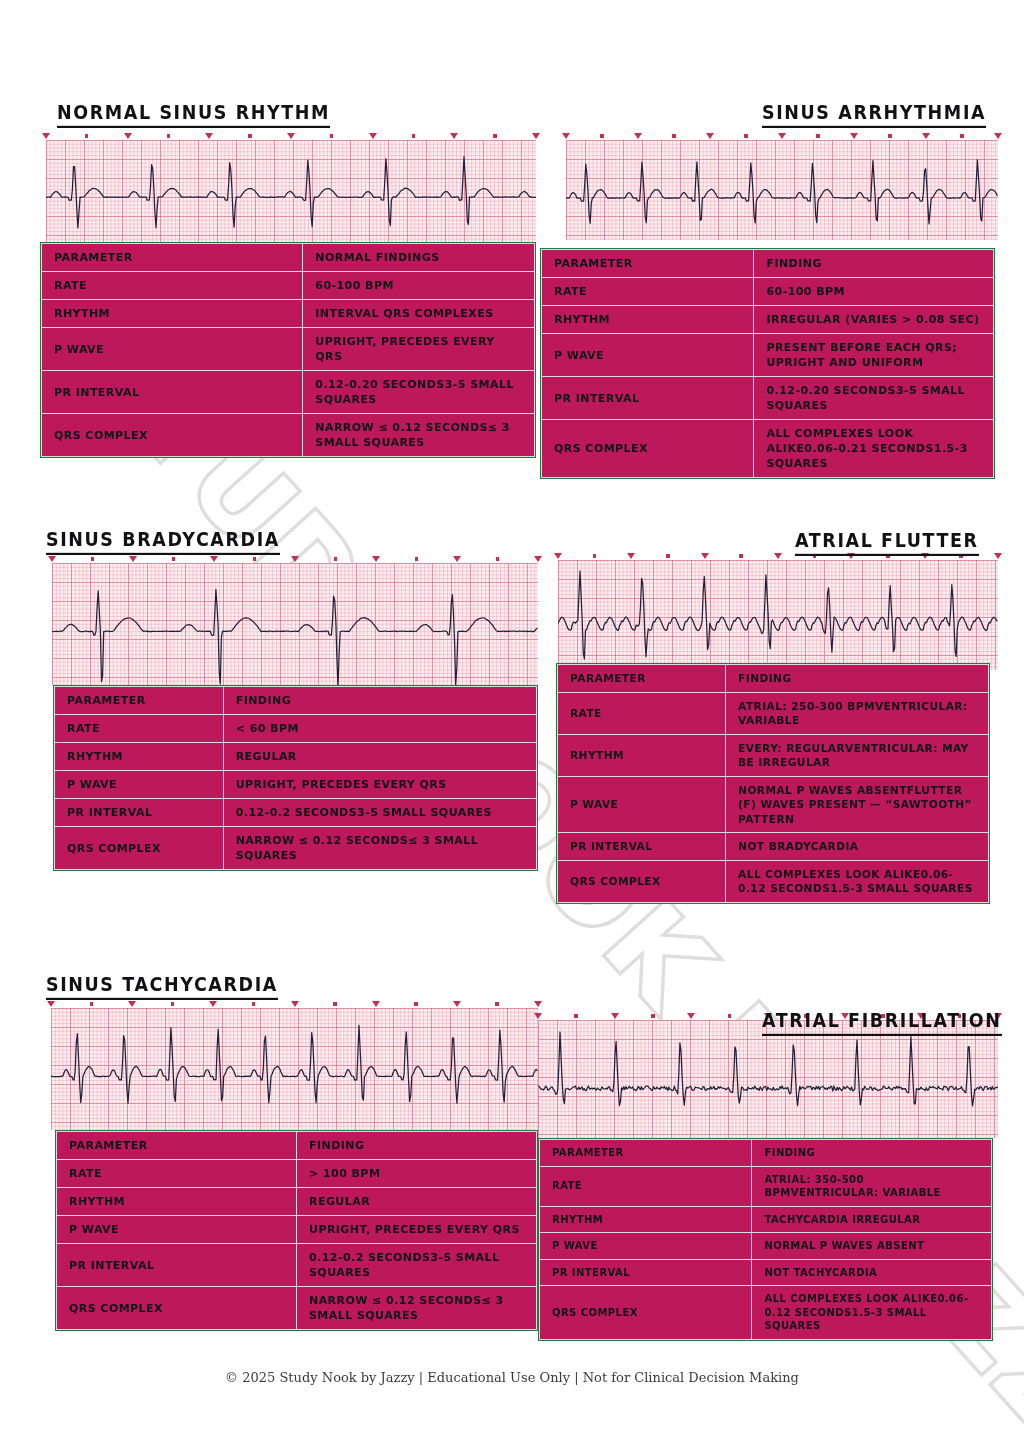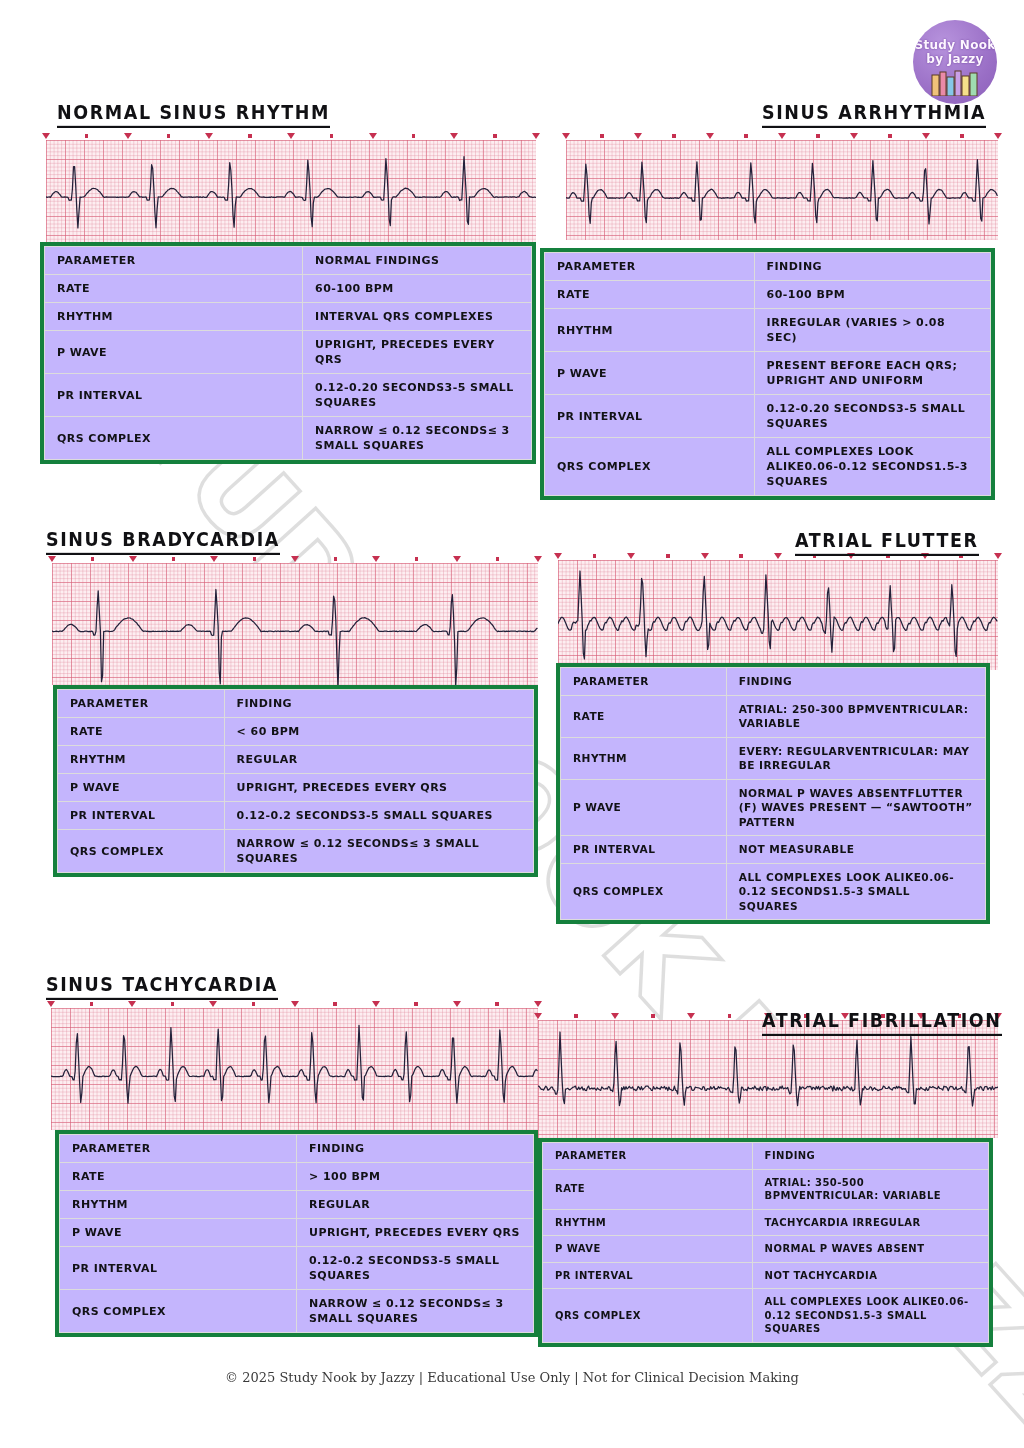--- a/index.html
+++ b/index.html
@@ -126,22 +126,22 @@
     border-top: 6px solid #c63050;
   }
   .mark-dot {
     position: absolute; top: 1px;
     width: 3.5px; height: 3.5px; background: #c63050;
   }
 
   
   .tbl {
     position: absolute;
-    background: #c4b5fd;
-    border: 4px solid #15803d;
+    background: #be185d;
+    border: 1px solid #15803d;
     border-collapse: collapse;
     z-index: 12;
   }
   .tbl table { width: 100%; border-collapse: collapse; table-layout: fixed; }
   .tbl td {
     border: 1px solid #dcdcdc;
     vertical-align: middle;
     font-family: "DejaVu Sans", sans-serif;
     font-weight: 700;
     color: #121216;
@@ -168,32 +168,20 @@
 </head>
 <body>
 
 <div id="page">
 
   <svg id="watermark" viewBox="0 0 1024 1448">
     <text id="wm-text" x="70" y="360" transform="rotate(48 70 360)">STUDY NOOK BY JAZZY</text>
   </svg>
 
 
-  <div id="logo-badge">
-    <div class="logo-line" id="logo-l1">Study Nook</div>
-    <div class="logo-line" id="logo-l2">by Jazzy</div>
-    <svg id="logo-books" viewBox="0 0 48 26">
-      <rect x="1" y="5" width="7" height="21" fill="#f0c27a" stroke="#5a3a22" stroke-width="1"></rect>
-      <rect x="9" y="2" width="6" height="24" fill="#e98aa8" stroke="#5a3a22" stroke-width="1"></rect>
-      <rect x="16" y="7" width="7" height="19" fill="#86c7e8" stroke="#5a3a22" stroke-width="1"></rect>
-      <rect x="24" y="1" width="6" height="25" fill="#c9a0e8" stroke="#5a3a22" stroke-width="1"></rect>
-      <rect x="31" y="6" width="7" height="20" fill="#f5e08a" stroke="#5a3a22" stroke-width="1"></rect>
-      <rect x="39" y="3" width="7" height="23" fill="#9fdcb0" stroke="#5a3a22" stroke-width="1"></rect>
-    </svg>
-  </div>
 
   <div class="sec-head" style="left:57px; top:104px;">NORMAL SINUS RHYTHM</div>
   <div class="ecg" style="left:46px; top:140px; width:490px; height:102px;">
     <svg viewBox="0 0 490 102" preserveAspectRatio="none">
         <path class="ecg-trace" id="tr0" d="M0.0 56.8 L1.1 57.4 L2.2 57.0 L3.3 56.9 L4.4 57.3 L5.5 55.7 L6.6 54.0 L7.7 52.9 L8.8 52.0 L9.9 51.5 L11.0 51.8 L12.1 52.5 L13.2 53.8 L14.3 55.0 L15.4 56.9 L16.5 57.2 L17.6 57.2 L18.7 56.9 L19.8 57.2 L20.9 57.1 L22.0 57.4 L23.1 60.4 L24.2 60.0 L25.3 60.2 L26.4 49.2 L27.5 26.6 L28.6 26.6 L29.7 45.3 L30.8 69.4 L31.9 87.9 L33.0 71.9 L34.1 57.0 L35.2 57.3 L36.3 57.0 L37.4 56.9 L38.5 56.5 L39.6 55.1 L40.7 53.5 L41.8 52.6 L42.9 51.1 L44.0 50.2 L45.1 49.5 L46.2 48.5 L47.3 48.4 L48.4 48.5 L49.5 48.7 L50.6 49.2 L51.7 49.8 L52.8 51.3 L53.9 51.9 L55.0 53.5 L56.1 54.9 L57.2 56.6 L58.3 57.4 L59.4 57.1 L60.5 56.9 L61.6 57.1 L62.7 57.0 L63.8 57.0 L64.9 57.1 L66.0 57.0 L67.1 57.1 L68.2 57.2 L69.3 57.0 L70.4 57.4 L71.5 57.1 L72.6 57.3 L73.7 57.2 L74.8 57.2 L75.9 57.1 L77.0 57.1 L78.1 57.2 L79.2 57.4 L80.3 57.1 L81.4 57.2 L82.5 57.0 L83.6 55.6 L84.7 53.8 L85.8 52.6 L86.9 51.8 L88.0 51.7 L89.1 52.0 L90.2 52.3 L91.3 54.0 L92.4 55.1 L93.5 57.0 L94.6 56.9 L95.7 56.9 L96.8 57.4 L97.9 57.0 L99.0 57.2 L100.1 56.9 L101.2 60.2 L102.3 60.2 L103.4 60.0 L104.5 47.2 L105.6 24.7 L106.7 28.5 L107.8 47.2 L108.9 72.2 L110.0 87.8 L111.1 69.1 L112.2 56.8 L113.3 57.0 L114.4 56.9 L115.5 56.8 L116.6 56.5 L117.7 54.8 L118.8 53.7 L119.9 52.2 L121.0 51.1 L122.1 49.9 L123.2 49.5 L124.3 48.6 L125.4 48.4 L126.5 48.7 L127.6 48.5 L128.7 49.3 L129.8 49.8 L130.9 51.4 L132.0 52.4 L133.1 53.9 L134.2 54.8 L135.3 56.9 L136.4 56.9 L137.5 57.4 L138.6 57.2 L139.7 57.2 L140.8 57.0 L141.9 57.0 L143.0 56.9 L144.1 57.2 L145.2 56.9 L146.3 57.3 L147.4 57.2 L148.5 57.2 L149.6 57.1 L150.7 56.8 L151.8 56.9 L152.9 57.4 L154.0 56.9 L155.1 57.2 L156.2 57.4 L157.3 56.8 L158.4 57.3 L159.5 57.3 L160.6 57.4 L161.7 55.6 L162.8 54.0 L163.9 52.5 L165.0 51.6 L166.1 51.6 L167.2 52.0 L168.3 52.6 L169.4 53.7 L170.5 55.4 L171.6 57.4 L172.7 57.2 L173.8 57.0 L174.9 57.2 L176.0 57.3 L177.1 57.0 L178.2 57.3 L179.3 60.1 L180.4 60.0 L181.5 60.1 L182.6 45.2 L183.7 22.7 L184.8 30.0 L185.9 48.8 L187.0 74.9 L188.1 87.2 L189.2 66.4 L190.3 56.9 L191.4 57.1 L192.5 57.2 L193.6 57.3 L194.7 56.6 L195.8 54.8 L196.9 53.2 L198.0 52.0 L199.1 50.7 L200.2 50.0 L201.3 49.2 L202.4 48.7 L203.5 48.5 L204.6 48.7 L205.7 48.7 L206.8 49.5 L207.9 49.9 L209.0 51.1 L210.1 52.5 L211.2 53.6 L212.3 55.4 L213.4 56.7 L214.5 57.0 L215.6 57.2 L216.7 57.1 L217.8 56.9 L218.9 57.3 L220.0 57.3 L221.1 57.4 L222.2 57.4 L223.3 57.2 L224.4 57.4 L225.5 56.8 L226.6 57.3 L227.7 57.2 L228.8 57.3 L229.9 57.4 L231.0 56.8 L232.1 56.9 L233.2 56.9 L234.3 56.9 L235.4 56.9 L236.5 56.8 L237.6 57.2 L238.7 57.2 L239.8 55.0 L240.9 53.5 L242.0 52.3 L243.1 51.8 L244.2 51.4 L245.3 51.8 L246.4 53.0 L247.5 54.0 L248.6 55.8 L249.7 57.3 L250.8 57.1 L251.9 57.1 L253.0 56.9 L254.1 57.0 L255.2 57.3 L256.3 57.4 L257.4 60.0 L258.5 60.4 L259.6 60.2 L260.7 42.6 L261.8 20.2 L262.9 31.7 L264.0 50.1 L265.1 76.8 L266.2 86.6 L267.3 63.4 L268.4 57.2 L269.5 57.1 L270.6 57.4 L271.7 56.9 L272.8 56.1 L273.9 54.6 L275.0 53.0 L276.1 51.7 L277.2 50.8 L278.3 49.6 L279.4 49.0 L280.5 48.9 L281.6 48.6 L282.7 48.7 L283.8 48.8 L284.9 49.7 L286.0 50.6 L287.1 51.5 L288.2 52.7 L289.3 54.0 L290.4 55.3 L291.5 56.9 L292.6 57.1 L293.7 57.1 L294.8 57.2 L295.9 57.3 L297.0 57.2 L298.1 57.2 L299.2 57.3 L300.3 57.4 L301.4 57.3 L302.5 57.4 L303.6 57.1 L304.7 57.1 L305.8 57.4 L306.9 57.4 L308.0 57.0 L309.1 56.9 L310.2 57.0 L311.3 57.3 L312.4 57.2 L313.5 57.3 L314.6 57.4 L315.7 57.3 L316.8 56.6 L317.9 54.9 L319.0 53.7 L320.1 52.1 L321.2 51.9 L322.3 51.7 L323.4 52.0 L324.5 53.0 L325.6 54.2 L326.7 55.8 L327.8 57.3 L328.9 57.2 L330.0 57.3 L331.1 57.0 L332.2 57.2 L333.3 57.1 L334.4 57.1 L335.5 60.0 L336.6 60.2 L337.7 60.0 L338.8 41.0 L339.9 18.6 L341.0 33.2 L342.1 52.1 L343.2 79.5 L344.3 85.6 L345.4 60.1 L346.5 57.4 L347.6 56.8 L348.7 56.9 L349.8 57.1 L350.9 55.8 L352.0 54.7 L353.1 53.4 L354.2 51.6 L355.3 50.5 L356.4 50.1 L357.5 49.2 L358.6 48.4 L359.7 48.2 L360.8 48.6 L361.9 48.6 L363.0 49.7 L364.1 50.4 L365.2 51.6 L366.3 52.5 L367.4 54.0 L368.5 55.7 L369.6 57.3 L370.7 57.1 L371.8 57.2 L372.9 57.3 L374.0 57.2 L375.1 57.3 L376.2 57.2 L377.3 56.9 L378.4 56.8 L379.5 57.2 L380.6 57.0 L381.7 57.2 L382.8 57.0 L383.9 57.0 L385.0 57.2 L386.1 57.2 L387.2 57.3 L388.3 57.0 L389.4 57.4 L390.5 56.9 L391.6 57.2 L392.7 57.1 L393.8 57.3 L394.9 56.7 L396.0 55.1 L397.1 53.2 L398.2 52.5 L399.3 51.6 L400.4 51.7 L401.5 51.9 L402.6 53.2 L403.7 54.5 L404.8 56.1 L405.9 57.4 L407.0 57.3 L408.1 56.9 L409.2 57.3 L410.3 56.9 L411.4 56.9 L412.5 57.4 L413.6 60.5 L414.7 59.9 L415.8 59.9 L416.9 38.6 L418.0 16.6 L419.1 35.2 L420.2 54.0 L421.3 81.2 L422.4 84.4 L423.5 56.8 L424.6 57.1 L425.7 57.2 L426.8 56.9 L427.9 57.0 L429.0 55.9 L430.1 54.3 L431.2 52.7 L432.3 51.5 L433.4 50.4 L434.5 49.8 L435.6 49.0 L436.7 48.8 L437.8 48.6 L438.9 48.6 L440.0 49.1 L441.1 49.5 L442.2 50.5 L443.3 51.8 L444.4 53.0 L445.5 54.5 L446.6 55.8 L447.7 57.2 L448.8 57.3 L449.9 56.9 L451.0 56.9 L452.1 57.3 L453.2 57.2 L454.3 57.1 L455.4 57.1 L456.5 57.1 L457.6 57.1 L458.7 56.9 L459.8 56.9 L460.9 56.9 L462.0 57.0 L463.1 57.0 L464.2 56.9 L465.3 57.2 L466.4 56.9 L467.5 56.9 L468.6 56.8 L469.7 57.3 L470.8 57.3 L471.9 56.8 L473.0 56.6 L474.1 54.7 L475.2 53.2 L476.3 52.5 L477.4 51.8 L478.5 51.3 L479.6 52.3 L480.7 52.9 L481.8 54.5 L482.9 56.1 L484.0 56.8 L485.1 56.9 L486.2 57.3 L487.3 57.3 L488.4 57.0 L489.5 57.3"></path>
       </svg>
     <div class="ecg-marks">
         <div class="mark-tri" style="left: -4px;"></div>
         <div class="mark-dot" style="left: 38.8333px;"></div>
         <div class="mark-tri" style="left: 77.6667px;"></div>
@@ -287,21 +275,21 @@
           <tr>
             <td class="k">P WAVE</td>
             <td class="v">PRESENT BEFORE EACH QRS; UPRIGHT AND UNIFORM</td>
           </tr>
           <tr>
             <td class="k">PR INTERVAL</td>
             <td class="v">0.12-0.20 SECONDS3-5 SMALL SQUARES</td>
           </tr>
           <tr>
             <td class="k">QRS COMPLEX</td>
-            <td class="v">ALL COMPLEXES LOOK ALIKE0.06-0.12 SECONDS1.5-3 SQUARES</td>
+            <td class="v">ALL COMPLEXES LOOK ALIKE0.06-0.21 SECONDS1.5-3 SQUARES</td>
           </tr>
         </tbody>
       </table>
   </div>
 
   <div class="sec-head" style="left:46px; top:531px;">SINUS BRADYCARDIA</div>
   <div class="ecg" style="left:52px; top:563px; width:486px; height:122px;">
     <svg viewBox="0 0 486 122" preserveAspectRatio="none">
         <path class="ecg-trace" id="tr2" d="M0.0 68.0 L1.1 68.5 L2.2 68.5 L3.3 68.4 L4.4 68.1 L5.5 68.4 L6.6 68.6 L7.7 68.2 L8.8 68.2 L9.9 68.4 L11.0 67.5 L12.1 66.7 L13.2 65.1 L14.3 64.1 L15.4 62.8 L16.5 62.0 L17.6 61.6 L18.7 61.4 L19.8 61.4 L20.9 62.1 L22.0 62.9 L23.1 63.6 L24.2 64.7 L25.3 66.1 L26.4 67.6 L27.5 68.1 L28.6 68.6 L29.7 68.5 L30.8 68.5 L31.9 68.5 L33.0 68.1 L34.1 68.0 L35.2 68.3 L36.3 68.6 L37.4 68.3 L38.5 68.6 L39.6 68.2 L40.7 68.6 L41.8 72.2 L42.9 72.1 L44.0 68.1 L45.1 44.2 L46.2 27.9 L47.3 48.4 L48.4 68.4 L49.5 118.7 L50.6 112.6 L51.7 68.4 L52.8 68.5 L53.9 68.1 L55.0 68.1 L56.1 68.0 L57.2 68.6 L58.3 68.5 L59.4 68.3 L60.5 68.3 L61.6 67.8 L62.7 66.6 L63.8 64.6 L64.9 63.2 L66.0 62.2 L67.1 60.7 L68.2 59.6 L69.3 58.4 L70.4 57.4 L71.5 56.4 L72.6 55.9 L73.7 55.6 L74.8 55.3 L75.9 54.9 L77.0 55.0 L78.1 54.9 L79.2 55.8 L80.3 56.0 L81.4 56.8 L82.5 58.1 L83.6 59.1 L84.7 59.9 L85.8 61.8 L86.9 62.7 L88.0 64.3 L89.1 65.9 L90.2 67.3 L91.3 68.3 L92.4 68.2 L93.5 68.2 L94.6 68.3 L95.7 68.2 L96.8 68.6 L97.9 68.4 L99.0 68.6 L100.1 68.3 L101.2 68.2 L102.3 68.5 L103.4 68.3 L104.5 68.5 L105.6 68.4 L106.7 68.4 L107.8 68.4 L108.9 68.5 L110.0 68.2 L111.1 68.5 L112.2 68.0 L113.3 68.5 L114.4 68.2 L115.5 68.0 L116.6 68.5 L117.7 68.4 L118.8 68.2 L119.9 68.3 L121.0 68.1 L122.1 68.4 L123.2 68.4 L124.3 68.4 L125.4 68.1 L126.5 68.4 L127.6 68.2 L128.7 68.2 L129.8 66.5 L130.9 65.6 L132.0 64.5 L133.1 63.4 L134.2 62.2 L135.3 62.0 L136.4 61.7 L137.5 61.9 L138.6 62.1 L139.7 62.3 L140.8 63.6 L141.9 64.6 L143.0 65.8 L144.1 67.1 L145.2 68.1 L146.3 68.2 L147.4 68.1 L148.5 68.1 L149.6 68.3 L150.7 68.1 L151.8 68.2 L152.9 68.5 L154.0 68.3 L155.1 68.1 L156.2 68.4 L157.3 68.1 L158.4 68.4 L159.5 72.0 L160.6 72.3 L161.7 72.2 L162.8 50.6 L163.9 26.5 L165.0 42.8 L166.1 62.6 L167.2 109.1 L168.3 120.8 L169.4 74.1 L170.5 68.1 L171.6 68.4 L172.7 68.4 L173.8 68.1 L174.9 68.5 L176.0 68.1 L177.1 68.0 L178.2 68.1 L179.3 68.2 L180.4 66.9 L181.5 65.5 L182.6 64.0 L183.7 62.6 L184.8 61.2 L185.9 59.8 L187.0 58.7 L188.1 57.6 L189.2 56.9 L190.3 55.9 L191.4 55.4 L192.5 55.2 L193.6 54.8 L194.7 55.1 L195.8 55.1 L196.9 55.5 L198.0 56.0 L199.1 56.8 L200.2 57.9 L201.3 58.7 L202.4 59.9 L203.5 61.1 L204.6 62.3 L205.7 63.7 L206.8 65.3 L207.9 66.7 L209.0 68.6 L210.1 68.4 L211.2 68.4 L212.3 68.1 L213.4 68.5 L214.5 68.4 L215.6 68.6 L216.7 68.2 L217.8 68.2 L218.9 68.2 L220.0 68.3 L221.1 68.5 L222.2 68.5 L223.3 68.0 L224.4 68.5 L225.5 68.1 L226.6 68.2 L227.7 68.5 L228.8 68.1 L229.9 68.4 L231.0 68.1 L232.1 68.3 L233.2 68.2 L234.3 68.2 L235.4 68.2 L236.5 68.0 L237.6 68.5 L238.7 68.5 L239.8 68.4 L240.9 68.3 L242.0 68.4 L243.1 68.0 L244.2 68.5 L245.3 68.2 L246.4 68.6 L247.5 67.0 L248.6 65.5 L249.7 64.5 L250.8 63.3 L251.9 62.5 L253.0 61.8 L254.1 61.8 L255.2 61.6 L256.3 62.1 L257.4 62.4 L258.5 63.3 L259.6 64.2 L260.7 65.3 L261.8 66.7 L262.9 68.2 L264.0 68.3 L265.1 68.2 L266.2 68.5 L267.3 68.6 L268.4 68.4 L269.5 68.3 L270.6 68.6 L271.7 68.2 L272.8 68.2 L273.9 68.6 L275.0 68.0 L276.1 68.0 L277.2 71.8 L278.3 71.8 L279.4 72.1 L280.5 57.5 L281.6 33.1 L282.7 37.1 L283.8 57.2 L284.9 95.6 L286.0 124.6 L287.1 90.4 L288.2 68.6 L289.3 68.4 L290.4 68.0 L291.5 68.2 L292.6 68.3 L293.7 68.3 L294.8 68.4 L295.9 68.1 L297.0 68.6 L298.1 67.5 L299.2 65.5 L300.3 64.3 L301.4 62.7 L302.5 61.6 L303.6 59.9 L304.7 58.8 L305.8 58.0 L306.9 57.2 L308.0 55.9 L309.1 55.4 L310.2 54.9 L311.3 55.0 L312.4 54.7 L313.5 54.9 L314.6 55.6 L315.7 55.8 L316.8 56.6 L317.9 57.5 L319.0 58.3 L320.1 59.4 L321.2 60.9 L322.3 62.0 L323.4 63.8 L324.5 64.8 L325.6 66.6 L326.7 68.0 L327.8 68.4 L328.9 68.4 L330.0 68.4 L331.1 68.5 L332.2 68.1 L333.3 68.2 L334.4 68.1 L335.5 68.4 L336.6 68.5 L337.7 68.4 L338.8 68.4 L339.9 68.3 L341.0 68.0 L342.1 68.0 L343.2 68.4 L344.3 68.2 L345.4 68.6 L346.5 68.5 L347.6 68.0 L348.7 68.3 L349.8 68.1 L350.9 68.1 L352.0 68.1 L353.1 68.4 L354.2 68.3 L355.3 68.4 L356.4 68.5 L357.5 68.1 L358.6 68.3 L359.7 68.2 L360.8 68.5 L361.9 68.0 L363.0 68.3 L364.1 68.5 L365.2 67.4 L366.3 66.1 L367.4 65.2 L368.5 63.6 L369.6 63.1 L370.7 62.3 L371.8 61.9 L372.9 61.5 L374.0 61.5 L375.1 62.0 L376.2 63.1 L377.3 63.7 L378.4 64.8 L379.5 66.5 L380.6 67.8 L381.7 68.5 L382.8 68.5 L383.9 68.4 L385.0 68.5 L386.1 68.6 L387.2 68.3 L388.3 68.5 L389.4 68.4 L390.5 68.1 L391.6 68.1 L392.7 68.2 L393.8 68.2 L394.9 68.6 L396.0 71.9 L397.1 71.9 L398.2 64.1 L399.3 39.8 L400.4 31.7 L401.5 51.7 L402.6 79.7 L403.7 122.6 L404.8 104.7 L405.9 68.5 L407.0 68.4 L408.1 68.4 L409.2 68.1 L410.3 68.3 L411.4 68.2 L412.5 68.5 L413.6 68.5 L414.7 68.1 L415.8 67.5 L416.9 66.3 L418.0 64.8 L419.1 63.2 L420.2 61.9 L421.3 60.6 L422.4 59.2 L423.5 57.8 L424.6 57.1 L425.7 56.4 L426.8 55.7 L427.9 55.5 L429.0 55.0 L430.1 55.0 L431.2 54.8 L432.3 55.0 L433.4 55.6 L434.5 56.6 L435.6 57.1 L436.7 58.0 L437.8 59.0 L438.9 60.4 L440.0 61.5 L441.1 62.9 L442.2 64.8 L443.3 66.4 L444.4 67.6 L445.5 68.6 L446.6 68.1 L447.7 68.5 L448.8 68.3 L449.9 68.3 L451.0 68.1 L452.1 68.1 L453.2 68.6 L454.3 68.2 L455.4 68.4 L456.5 68.1 L457.6 68.3 L458.7 68.2 L459.8 68.1 L460.9 68.2 L462.0 68.1 L463.1 68.0 L464.2 68.4 L465.3 68.6 L466.4 68.2 L467.5 68.1 L468.6 68.0 L469.7 68.3 L470.8 68.4 L471.9 68.1 L473.0 68.2 L474.1 68.6 L475.2 68.1 L476.3 68.5 L477.4 68.3 L478.5 68.0 L479.6 68.6 L480.7 68.4 L481.8 68.6 L482.9 67.8 L484.0 66.3 L485.1 65.3"></path>
       </svg>
@@ -395,21 +383,21 @@
           <tr>
             <td class="k">RHYTHM</td>
             <td class="v">EVERY: REGULARVENTRICULAR: MAY BE IRREGULAR</td>
           </tr>
           <tr>
             <td class="k">P WAVE</td>
             <td class="v">NORMAL P WAVES ABSENTFLUTTER (F) WAVES PRESENT — “SAWTOOTH” PATTERN</td>
           </tr>
           <tr>
             <td class="k">PR INTERVAL</td>
-            <td class="v">NOT MEASURABLE</td>
+            <td class="v">NOT BRADYCARDIA</td>
           </tr>
           <tr>
             <td class="k">QRS COMPLEX</td>
             <td class="v">ALL COMPLEXES LOOK ALIKE0.06-0.12 SECONDS1.5-3 SMALL SQUARES</td>
           </tr>
         </tbody>
       </table>
   </div>
 
   <div class="sec-head" style="left:46px; top:976px;">SINUS TACHYCARDIA</div>

